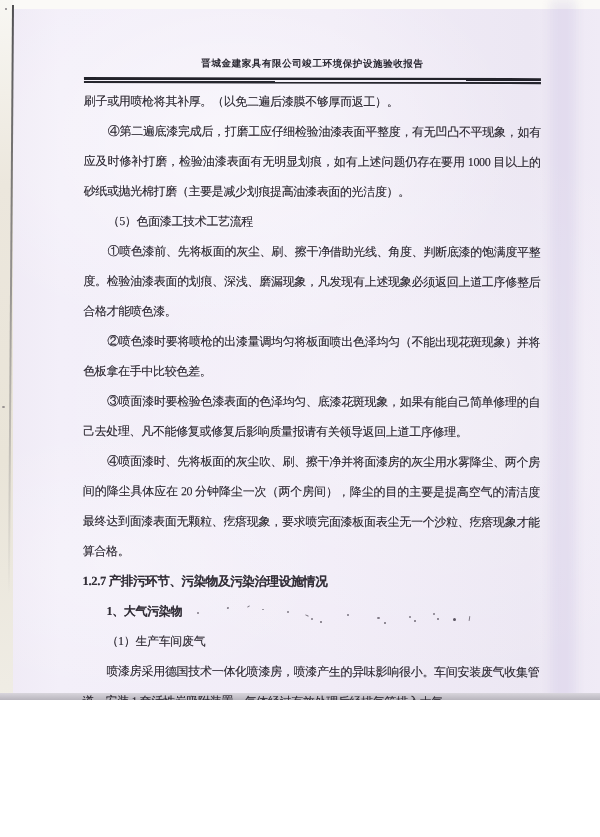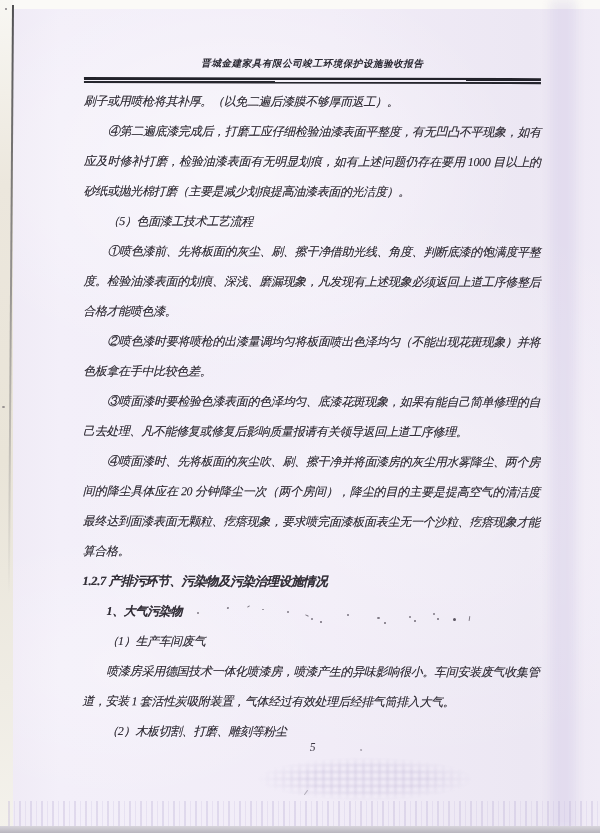--- a/index.html
+++ b/index.html
@@ -1,24 +1,23 @@
 <!DOCTYPE html>
 <html><head>
 <meta charset="utf-8">
 <style>
   html,body{margin:0;padding:0;background:#ffffff;}
   .scan{
-    position:relative;width:600px;height:833px;overflow:hidden;
+    position:relative;width:600px;height:700px;overflow:hidden;
     font-family:"Liberation Serif","DejaVu Serif",serif;
     background:
       radial-gradient(420px 300px at 38% 20%, rgba(255,255,255,.50), rgba(255,255,255,0) 70%),
       radial-gradient(520px 400px at 68% 58%, rgba(255,255,255,.28), rgba(255,255,255,0) 72%),
       radial-gradient(300px 200px at 20% 80%, rgba(255,255,255,.25), rgba(255,255,255,0) 70%),
       linear-gradient(90deg,#efeaf5 0%,#f3eff9 10%,#f1ecf7 55%,#ece7f3 88%,#f0ebf6 100%);
-    font-style: italic;
   }
   
   .top-band{position:absolute;left:0;top:0;width:600px;height:9px;background:#fbfaf7;}
   .left-strip{position:absolute;left:0;top:0;width:13px;height:837px;
     background:linear-gradient(180deg,#f8f7f3 0%,#ece7dd 22%,#e9e4d8 55%,#efece4 82%,#f4f2ec 100%);}
   .edge-line{position:absolute;left:12px;top:5px;width:2px;height:590px;
     background:linear-gradient(180deg,rgba(25,25,28,.75) 0%,rgba(40,40,46,.45) 45%,rgba(60,60,72,.2) 78%,rgba(60,60,72,0) 100%);
     transform:rotate(.4deg);transform-origin:top center;}
   .right-shadow{position:absolute;top:0;right:24px;width:26px;height:830px;
     background:rgba(201,191,225,.30);filter:blur(5px);}

